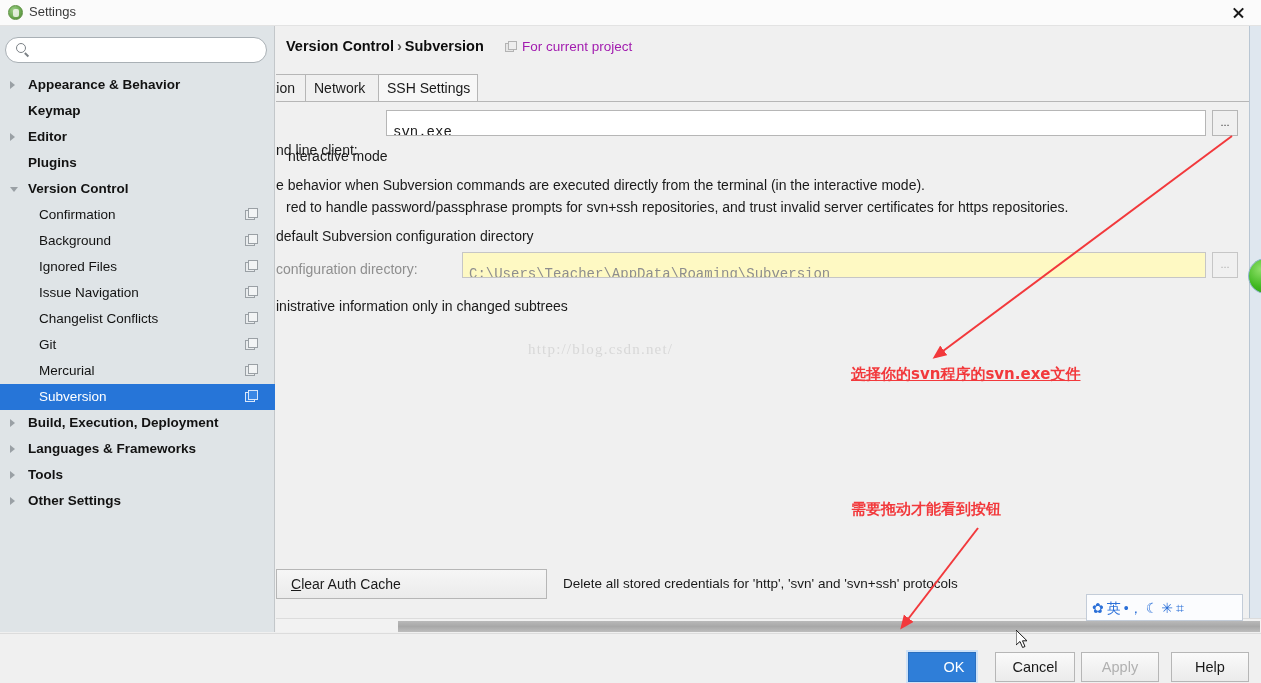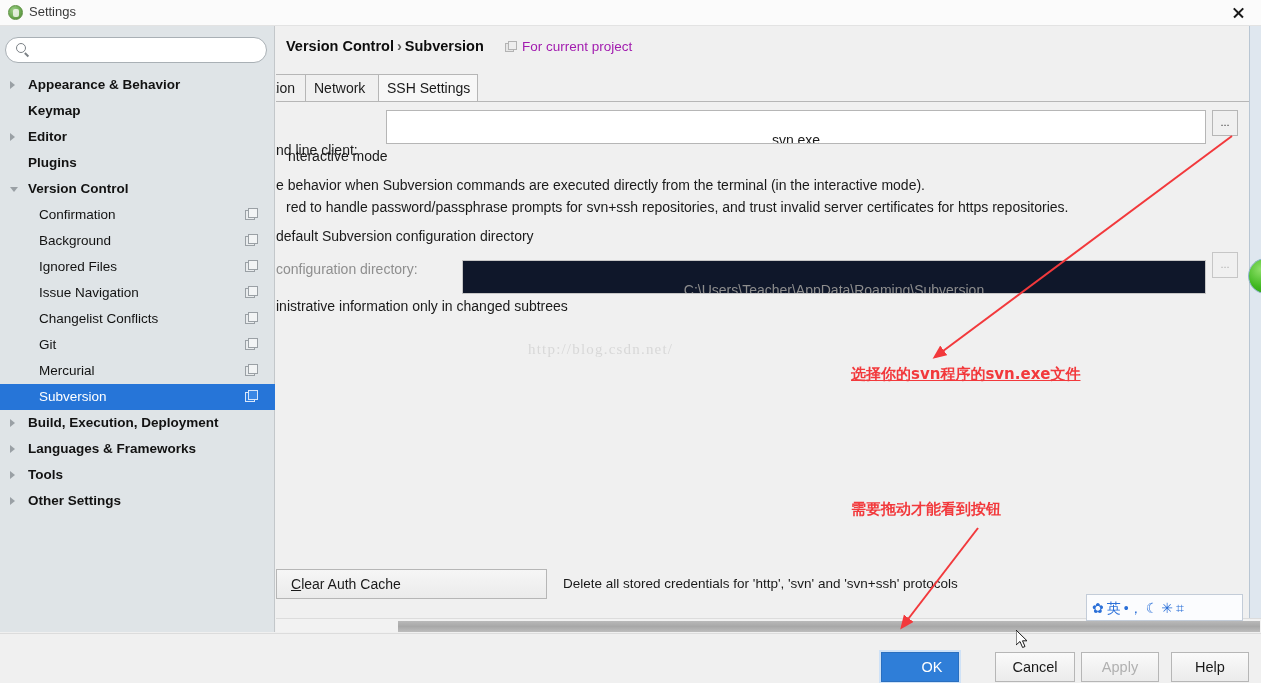--- a/index.html
+++ b/index.html
@@ -166,26 +166,26 @@
   .field-label {
     position: absolute; font-size: 14px; color: #1a1a1a; white-space: nowrap;
   }
   .field-label.muted { color: #8e8e8e; }
   .body-text {
     position: absolute; font-size: 14px; color: #1a1a1a; white-space: nowrap;
   }
   .text-input {
     position: absolute; height: 26px; line-height: 26px;
     background: #ffffff; border: 1px solid #b6b6b6;
-    padding: 16px 6px; font-size: 14px; color: #1a1a1a;
-    font-family: Liberation Sans, sans-serif;
-    white-space: nowrap; overflow: hidden; text-align: center;
+    padding: 8px 6px; font-size: 14px; color: #1a1a1a;
+    font-family: Liberation Mono, monospace;
+    white-space: nowrap; overflow: hidden;
   }
   .text-input.disabled {
-    background: #0f172a; border-color: #c6c6c6; color: #8e8e8e; margin-top: 8px;
+    background: #fef9c3; border-color: #c6c6c6; color: #8e8e8e;
   }
   .browse-btn {
     position: absolute; width: 26px; height: 26px;
     background: #f0f0f0; border: 1px solid #b6b6b6;
     font-size: 11px; color: #3a3a3a; text-align: center; line-height: 22px;
     cursor: default;
   }
   .browse-btn.disabled { color: #b0b0b0; border-color: #c6c6c6; }
 
   
@@ -357,21 +357,21 @@
   </div>
 
   <div id="right-strip"></div>
   <div id="green-orb"></div>
 
   <div id="hscroll-track">
     <div id="hscroll-thumb"></div>
   </div>
 
   <div id="bottombar">
-    <div class="dlg-btn primary" style="left:881px; width:78px;padding-left:24px;">OK</div>
+    <div class="dlg-btn primary" style="left:908px; width:68px;padding-left:24px;">OK</div>
     <div class="dlg-btn" style="left:995px; width:80px;">Cancel</div>
     <div class="dlg-btn disabled" style="left:1081px; width:78px;">Apply</div>
     <div class="dlg-btn" style="left:1171px; width:78px;">Help</div>
   </div>
 
   <div id="ime-bar">
       <span class="ime-item">✿</span>
       <span class="ime-item">英</span>
       <span class="ime-item">•，</span>
       <span class="ime-item">☾</span>

